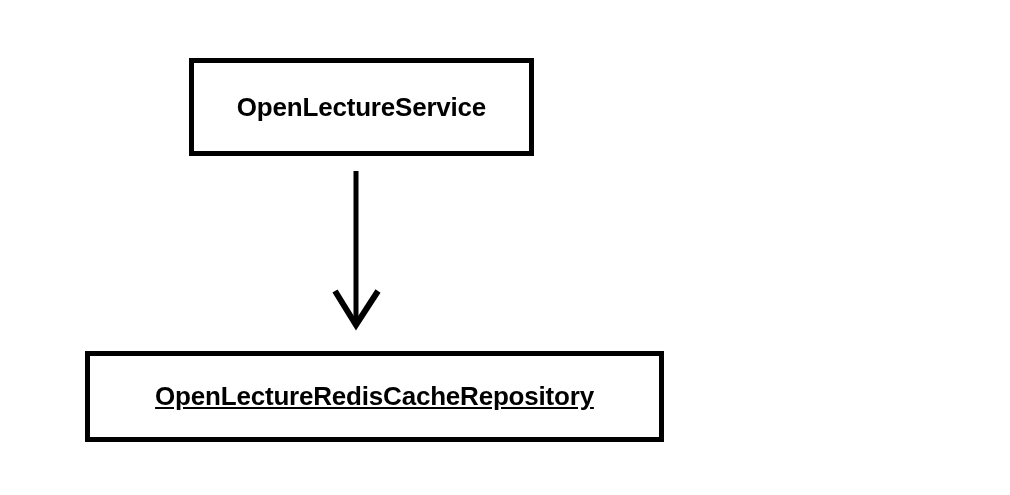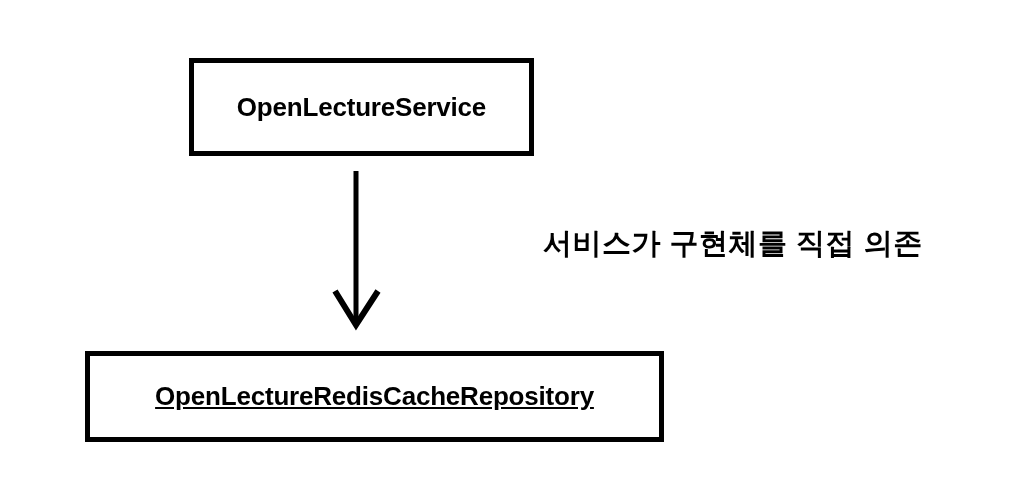--- a/index.html
+++ b/index.html
@@ -76,19 +76,18 @@
     <span class="node-label">OpenLectureService</span>
   </div>
 
   <div id="dependency-arrow">
     <svg width="72" height="165" viewBox="0 0 72 165">
       <line x1="36" y1="3" x2="36" y2="152" stroke="#000000" stroke-width="5"></line>
       <polyline points="15,123 36,157 58,123" fill="none" stroke="#000000" stroke-width="6" stroke-linecap="butt" stroke-linejoin="miter"></polyline>
     </svg>
   </div>
 
-  <div id="annotation-text">서비스가 구현체를 직접 의존</div>
 
   <div class="node-box" id="repository-node">
     <span class="node-label">OpenLectureRedisCacheRepository</span>
   </div>
 
 </div>
 
 </body></html>

